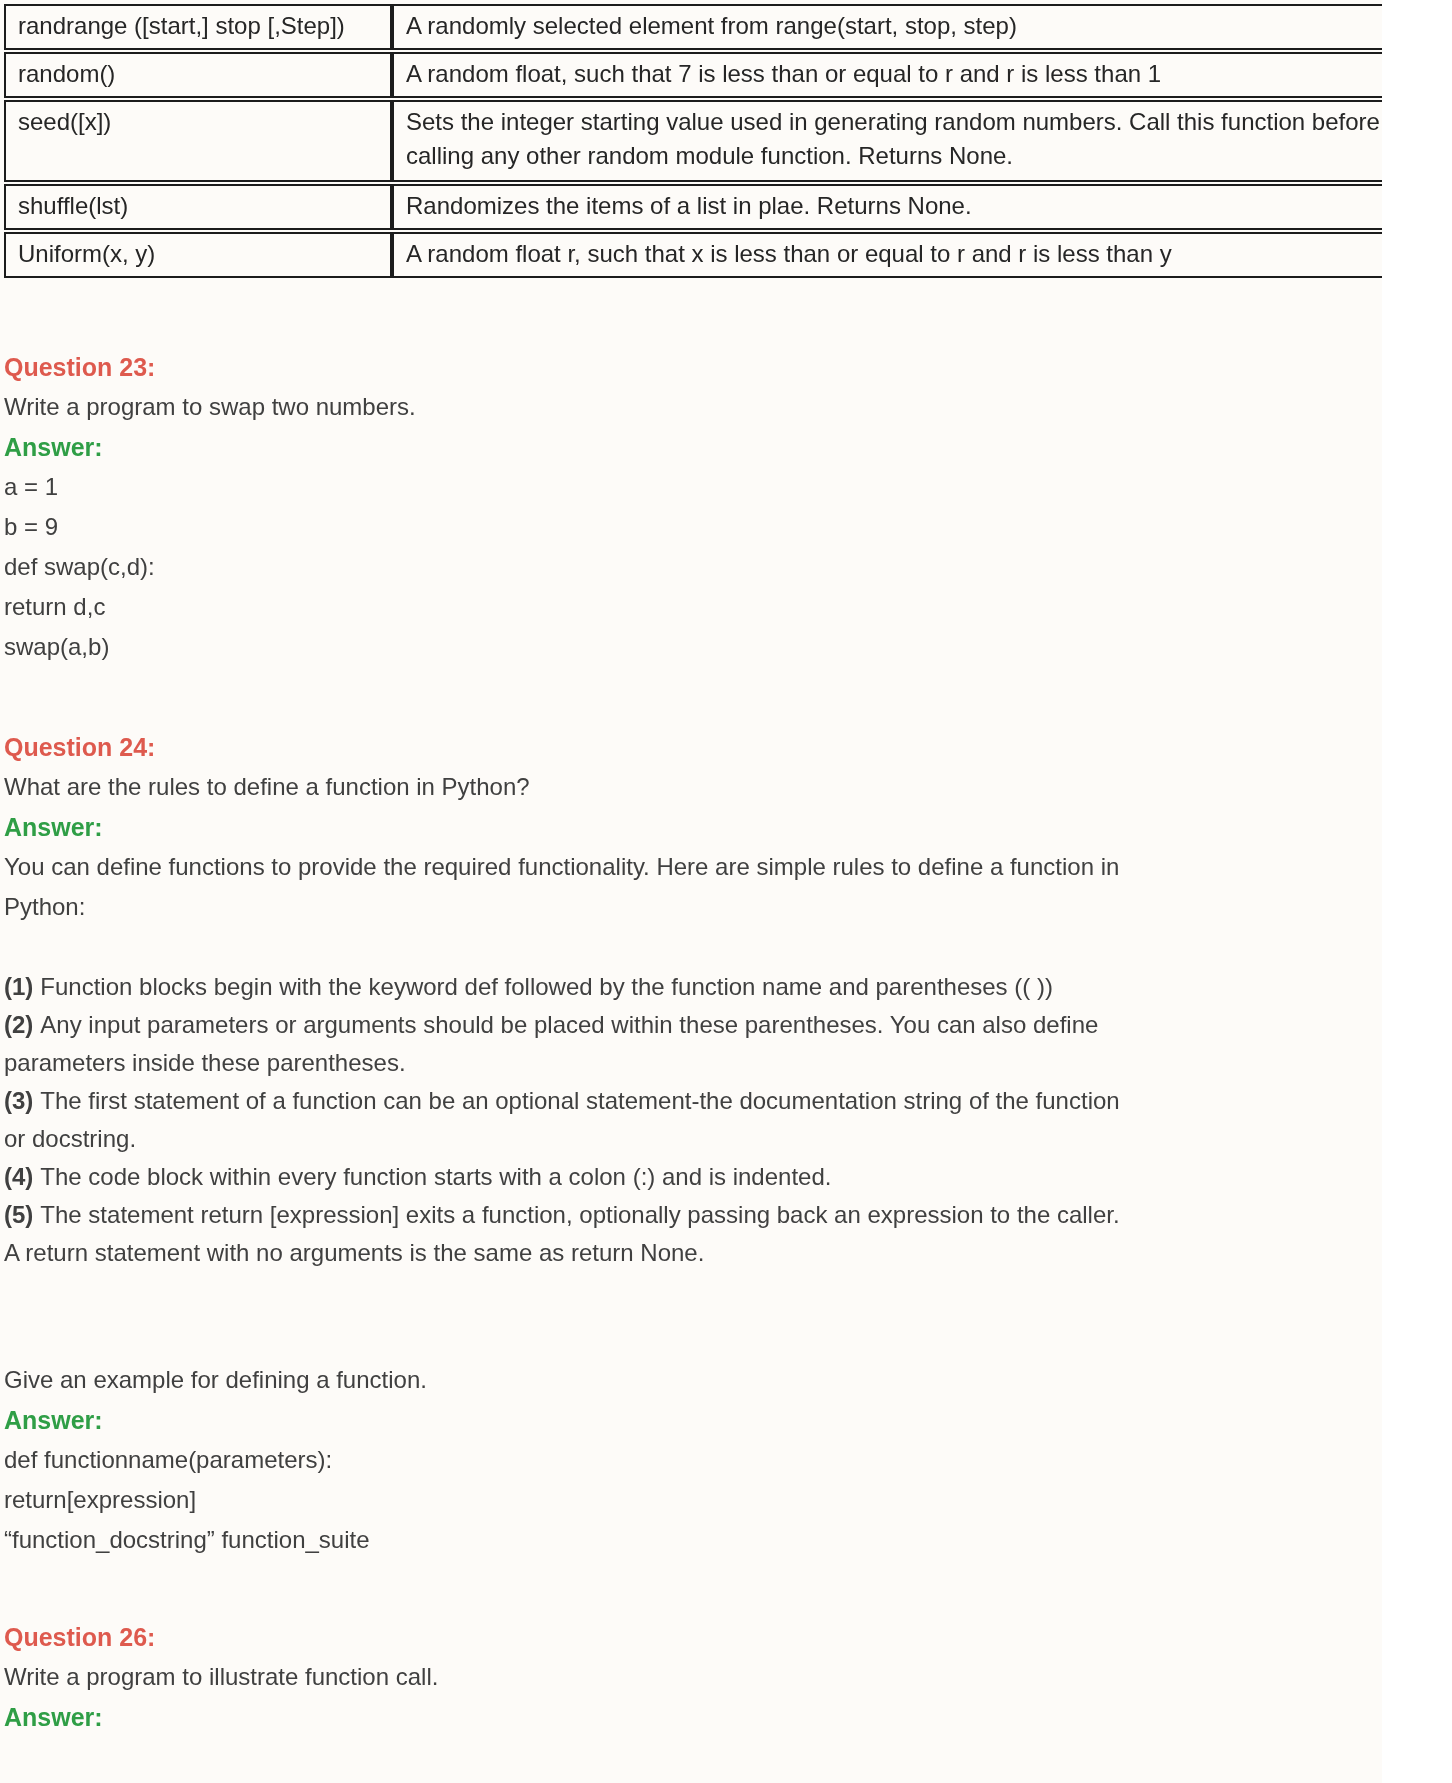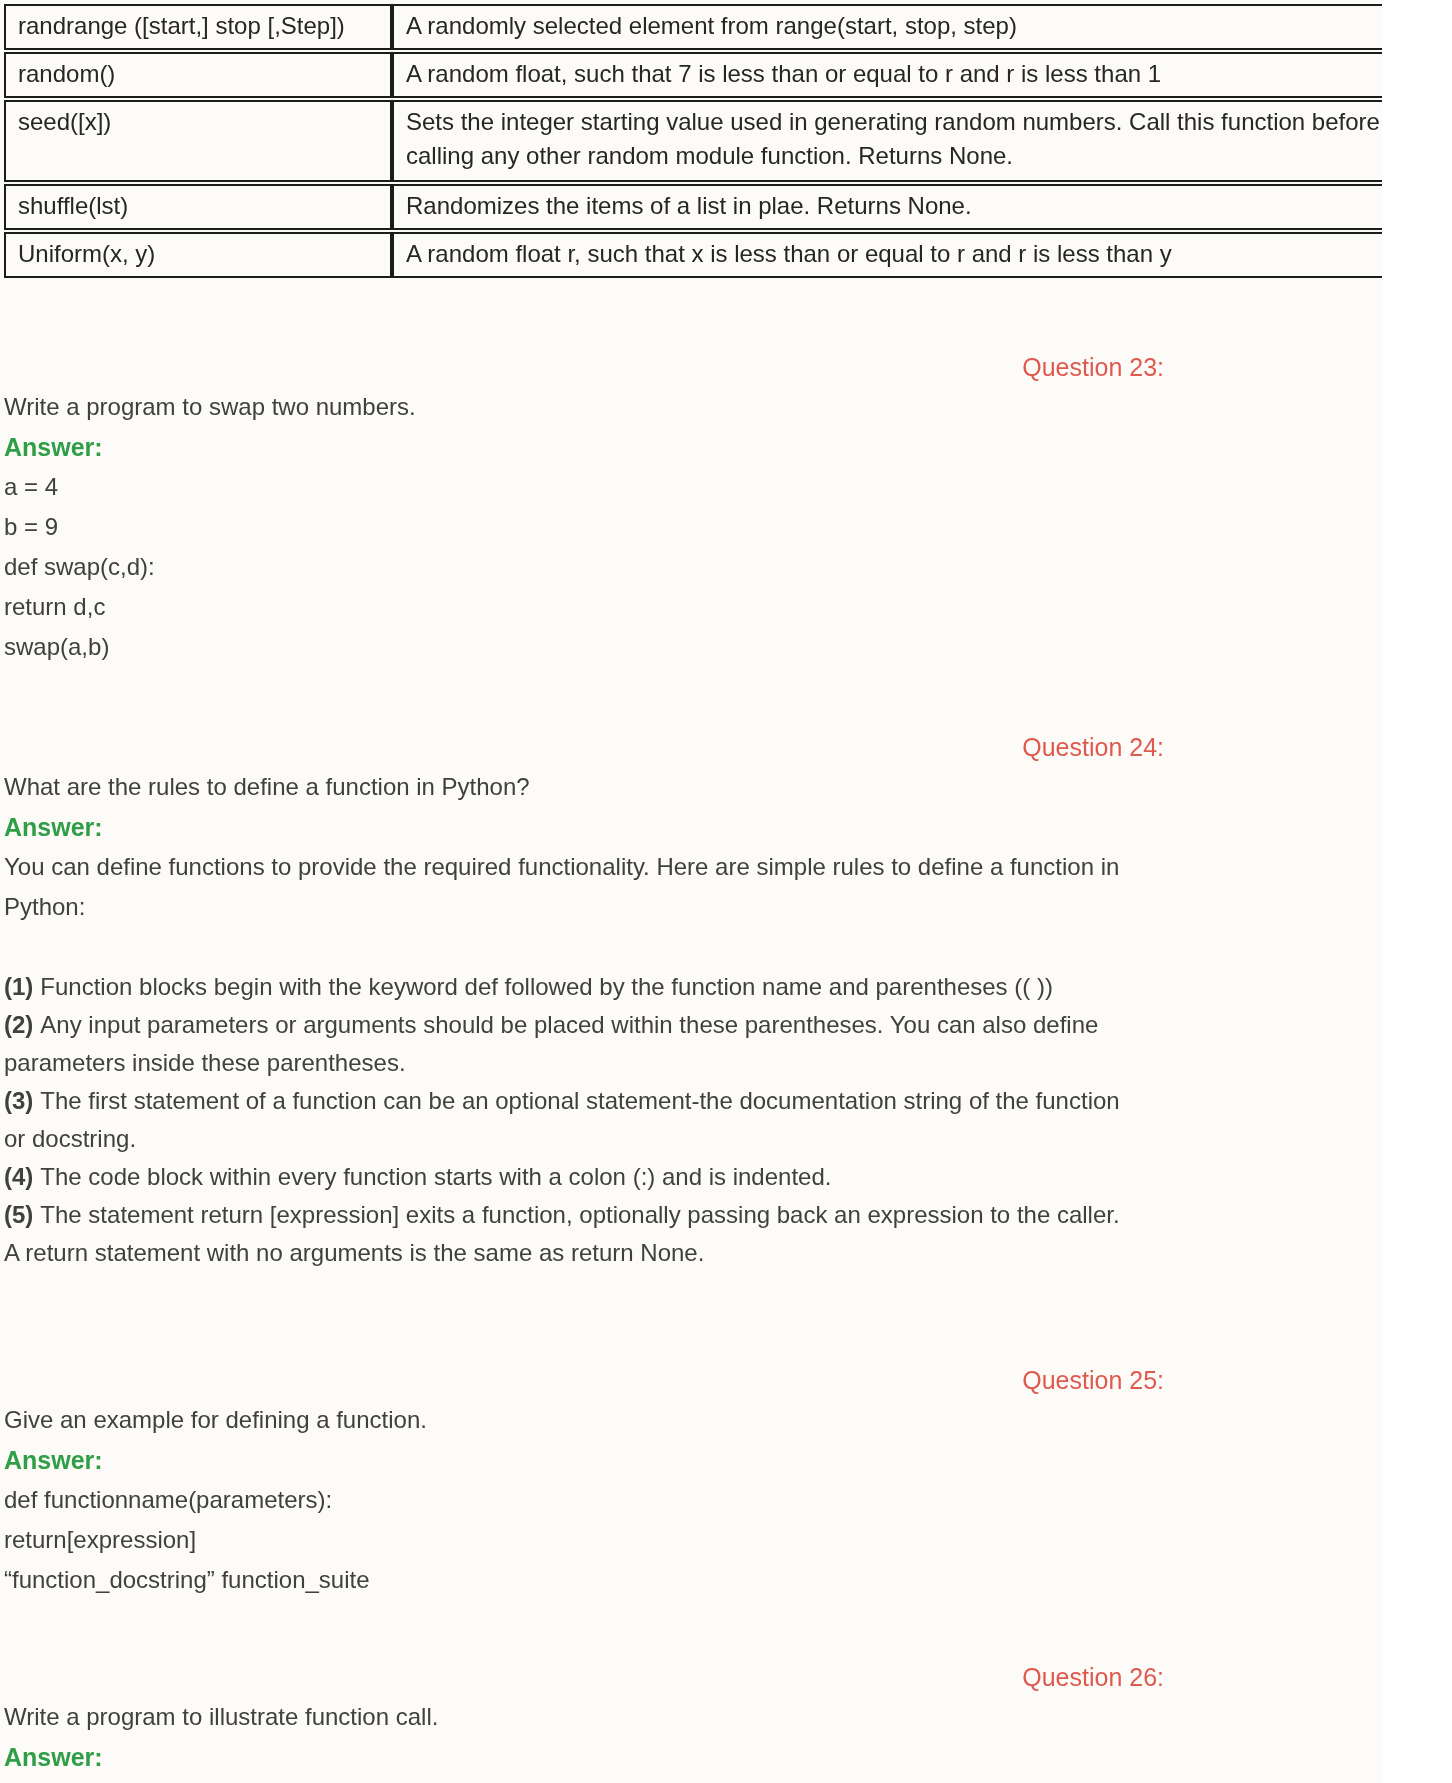--- a/index.html
+++ b/index.html
@@ -33,21 +33,21 @@
     padding: 3px 12px 5px 12px;
     line-height: 34px;
     vertical-align: top;
     background: transparent;
   }
   table.ref tr.tall td { height: 70px; margin-left: 40px; }
 
   
   .content { font-size: 24px; line-height: 40px; }
   .q { width: 1160px; }
-  .qh { font-weight: normal; color: var(--heading-red, #de5a4e); font-size: 25px; text-align: right; }
+  .qh { font-weight: bold; color: var(--heading-red, #de5a4e); font-size: 25px; }
   .ah { font-weight: bold; color: var(--answer-green, #2f9e46); font-size: 25px; }
   .qt, .code, .intro { color: var(--body-text, #404040); }
   .intro { width: 1160px; }
 
   .rules { margin-top: 41px; line-height: 38px; width: 1135px; }
   .rule-num { font-weight: bold; margin-right: 7px; }
 
   .q23 { margin-top: 67px; }
   .q24 { margin-top: 60px; }
   .q25 { margin-top: 88px; }
@@ -86,21 +86,21 @@
       </tr>
     </tbody>
   </table>
 
   <div class="content">
 
     <section class="q q23">
       <div class="qh">Question 23:</div>
       <div class="qt">Write a program to swap two numbers.</div>
       <div class="ah">Answer:</div>
-      <div class="code">a = 4</div>
+      <div class="code">a = 1</div>
       <div class="code">b = 9</div>
       <div class="code">def swap(c,d):</div>
       <div class="code">return d,c</div>
       <div class="code">swap(a,b)</div>
     </section>
 
     <section class="q q24">
       <div class="qh">Question 24:</div>
       <div class="qt">What are the rules to define a function in Python?</div>
       <div class="ah">Answer:</div>
@@ -118,21 +118,20 @@
         <div class="rule">
           <span class="rule-num">(4)</span><span>The code block within every function starts with a colon (:) and is indented.</span>
         </div>
         <div class="rule">
           <span class="rule-num">(5)</span><span>The statement return [expression] exits a function, optionally passing back an expression to the caller. A return statement with no arguments is the same as return None.</span>
         </div>
       </div>
     </section>
 
     <section class="q q25">
-      <div class="qh">Question 25:</div>
       <div class="qt">Give an example for defining a function.</div>
       <div class="ah">Answer:</div>
       <div class="code">def functionname(parameters):</div>
       <div class="code">return[expression]</div>
       <div class="code">“function_docstring” function_suite</div>
     </section>
 
     <section class="q q26">
       <div class="qh">Question 26:</div>
       <div class="qt">Write a program to illustrate function call.</div>

